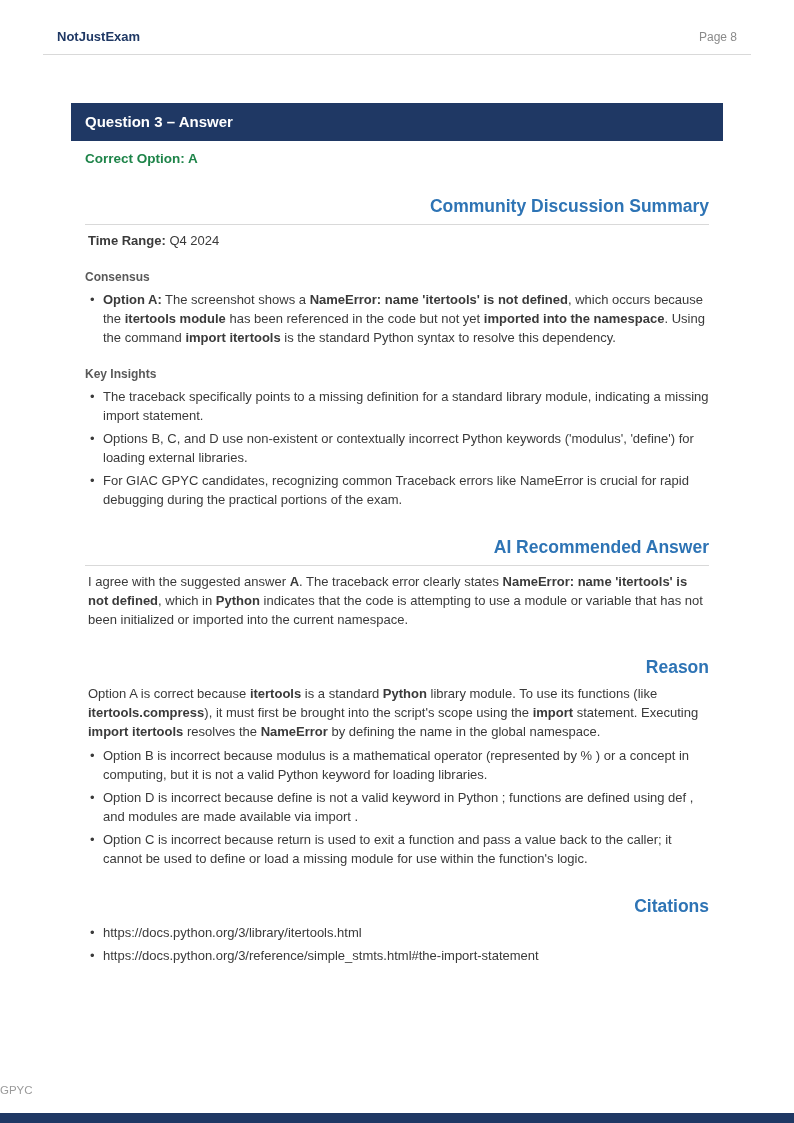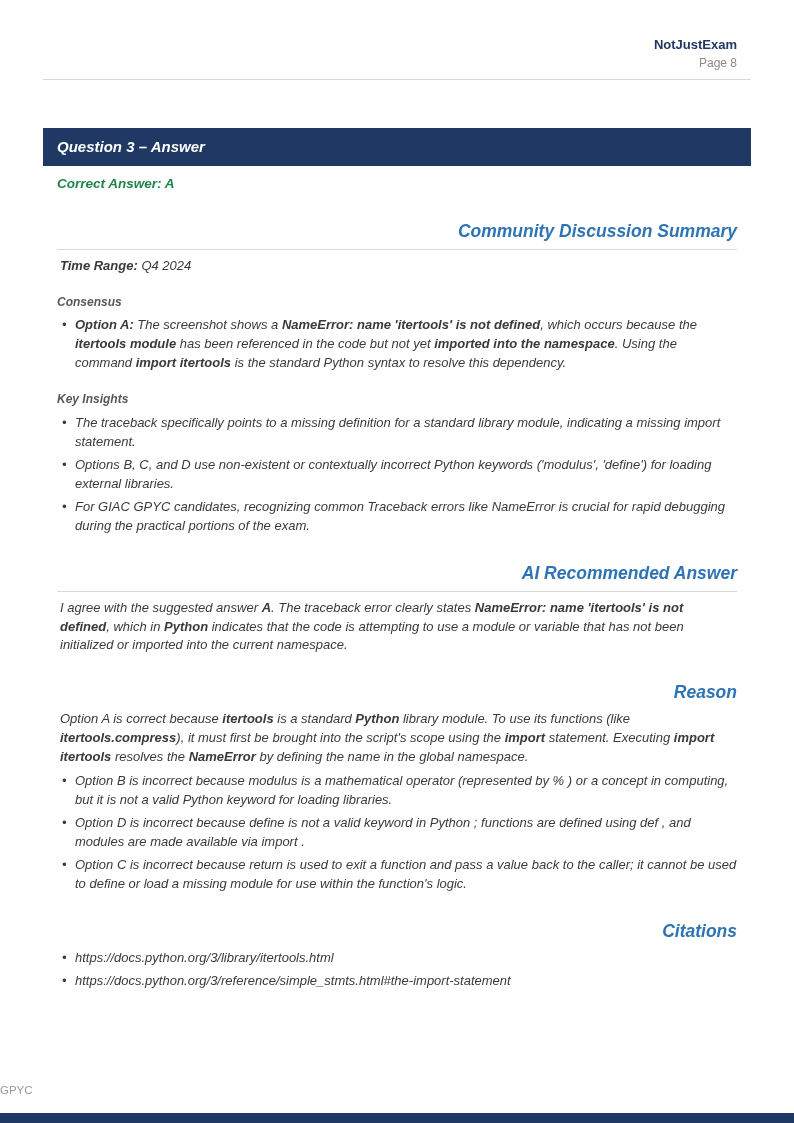--- a/index.html
+++ b/index.html
@@ -7,28 +7,27 @@
     position:relative;
     width:794px; height:1123px;
     background:#ffffff;
     font-family:"Liberation Sans", sans-serif;
     font-size:13px; line-height:1.46;
     color:#3a3a3a;
     overflow:hidden;
     margin:0 auto;
   }
   .header {
-    display:flex; align-items:flex-end;
-    margin:16px 43px; padding:20px 14px 7px;
+    display:flex; justify-content:space-between; align-items:flex-end;
+    margin:8px 43px; padding:20px 14px 7px;
     border-bottom:1px solid #d9d9d9;
-    flex-direction:column;
   }
   .brand { font-weight:bold; color:#1f3864; font-size:13px; }
   .pagenum { color:#8a8a8a; font-size:12px; }
-  .content { padding:0 57px;font-style:italic; }
+  .content { padding:0 85px; }
   .banner {
     background:#1f3864; color:#ffffff;
     font-weight:bold; font-size:15px;
     margin:48px -14px 8px; padding:8px 14px;
   }
   .correct { color:#1e8449; font-weight:bold; font-size:13.5px; margin:4px 0 0; }
   h2.h-blue {
     color:#2e74b5; font-size:17.5px; font-weight:bold;
     margin:27px 0 7px; line-height:1.2;text-align:right;
   }
@@ -56,21 +55,21 @@
     <span class="brand">NotJustExam</span>
     <span class="pagenum">Page 8</span>
   </div>
 
   <div class="content">
 
     <div class="banner">
       <span>Question 3 – Answer</span>
     </div>
 
-    <div class="correct">Correct Answer: A</div>
+    <div class="correct">Correct Option: A</div>
 
     <h2 class="h-blue ruled">Community Discussion Summary</h2>
 
     <p class="body"><b>Time Range:</b><span> Q4 2024</span></p>
 
     <h3 class="h-gray">Consensus</h3>
     <div class="bullet"><b>Option A:</b><span> The screenshot shows a </span><b>NameError: name 'itertools' is not defined</b><span>, which occurs because the </span><b>itertools module</b><span> has been referenced in the code but not yet </span><b>imported into the namespace</b><span>. Using the command </span><b>import itertools</b><span> is the standard Python syntax to resolve this dependency.</span></div>
 
     <h3 class="h-gray">Key Insights</h3>
     <div class="bullet"><span>The traceback specifically points to a missing definition for a standard library module, indicating a missing import statement.</span></div>

